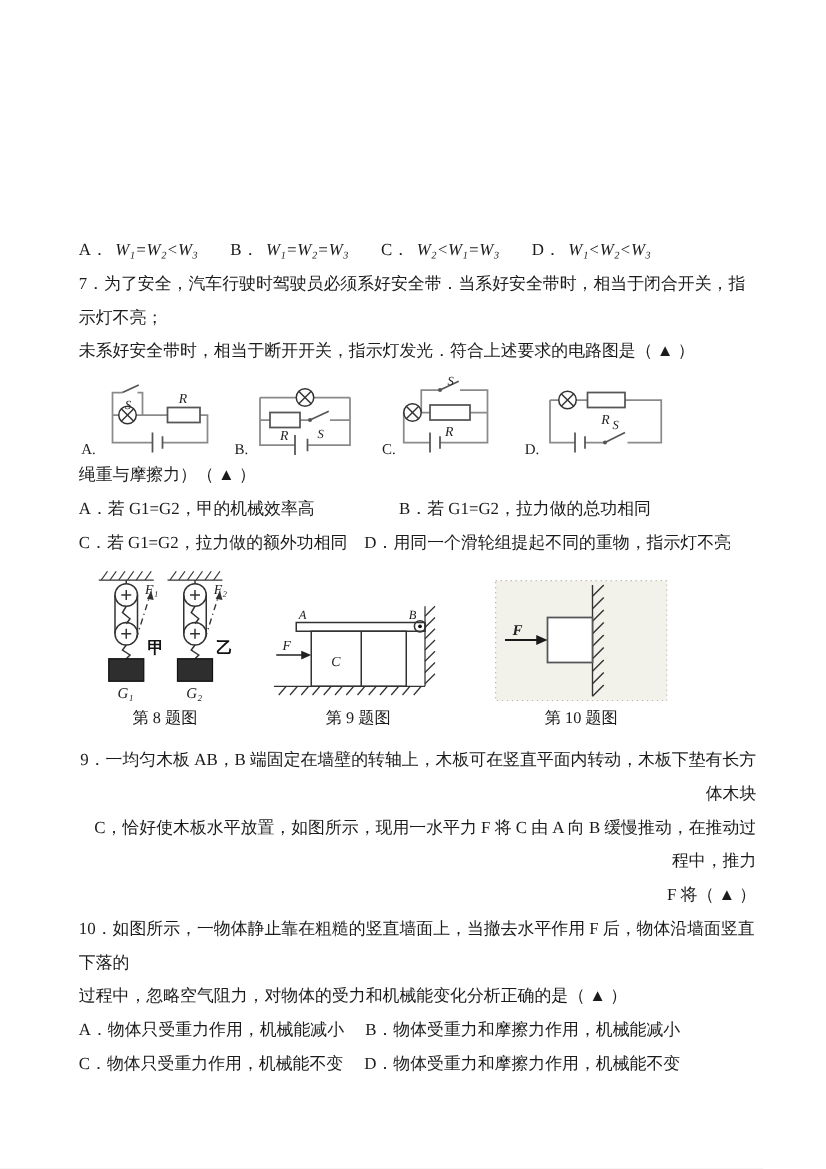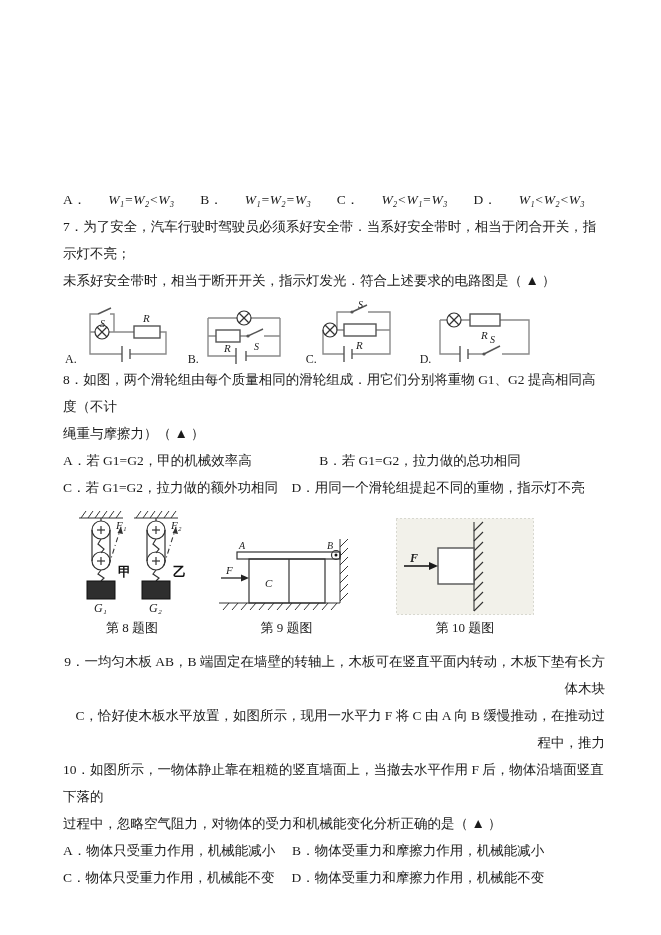--- a/index.html
+++ b/index.html
@@ -5,21 +5,21 @@
   html,body{margin:0;padding:0;background:#e9e9e9;}
   .page{
     position:relative;width:661px;height:935px;background:#ffffff;
     font-family:"Liberation Serif","DejaVu Serif",serif;color:#1b1b1b;
     overflow:hidden;margin:0 auto;
   }
   .content{padding:186px 56px 0 63px;}
   .tline{font-size:13.5px;line-height:27px;white-space:pre-wrap;}
   .opts-row{display:flex;align-items:baseline;font-size:13.5px;line-height:27px;}
   .opts-row .olabel{font-style:normal;}
-  .opts-row .oformula{font-style:italic;margin-left:22px;}
+  .opts-row .oformula{font-style:italic;margin-left:6px;}
   .opts-row .gap{width:26px;}
   .circuits{display:flex;align-items:flex-end;height:70px;margin-top:2px;}
   .circ{display:flex;align-items:flex-end;}
   .clabel{font-size:12px;line-height:14px;margin-right:1px;}
   svg{display:block;}
   .figs{display:flex;align-items:flex-end;margin-top:8px;}
   .figcol{display:flex;flex-direction:column;align-items:center;}
   .figcap{font-size:13px;line-height:20px;margin-top:3px;}
   .q9block{margin-top:10px;text-align:right;}
   .wire{stroke:#8a8a8a;stroke-width:1.4;fill:none;}
@@ -117,21 +117,20 @@
           <line class="comp" x1="28" y1="40" x2="28" y2="56"></line>
           <line class="comp" x1="36" y1="43" x2="36" y2="53" stroke-width="3"></line>
           <circle fill="#555" cx="52" cy="48" r="1.6"></circle>
           <line class="comp" x1="52" y1="48" x2="68" y2="40"></line>
           <text class="svglabel" x="49" y="33" font-size="11">R</text>
           <text class="svglabel" x="58" y="37" font-size="10">S</text>
         </svg>
       </div>
     </div>
 
-    <div class="tline">8．如图，两个滑轮组由每个质量相同的滑轮组成．用它们分别将重物 G1、G2 提高相同高度（不计</div>
     <div class="tline">绳重与摩擦力）（ ▲ ）</div>
     <div class="tline">A．若 G1=G2，甲的机械效率高　　　　　B．若 G1=G2，拉力做的总功相同</div>
     <div class="tline">C．若 G1=G2，拉力做的额外功相同　D．用同一个滑轮组提起不同的重物，指示灯不亮</div>
 
     <div class="figs">
 
       <div class="figcol" style="margin-left:10px;align-items:center;">
         <svg width="118" height="106" viewBox="0 0 118 106">
           <g stroke="#333" stroke-width="1">
             <line x1="6" y1="9" x2="50" y2="9"></line>
@@ -254,20 +253,21 @@
           <polygon fill="#1a1a1a" points="42,48 33,44 33,52"></polygon>
           <text class="svglabel" x="14" y="44" font-size="12" font-weight="bold">F</text>
         </svg>
         <div class="figcap">第 10 题图</div>
       </div>
     </div>
 
     <div class="q9block">
       <div class="tline">9．一均匀木板 AB，B 端固定在墙壁的转轴上，木板可在竖直平面内转动，木板下垫有长方体木块</div>
       <div class="tline">C，恰好使木板水平放置，如图所示，现用一水平力 F 将 C 由 A 向 B 缓慢推动，在推动过程中，推力</div>
+      <div class="tline">F 将（ ▲ ）</div>
     </div>
 
     <div class="tline">10．如图所示，一物体静止靠在粗糙的竖直墙面上，当撤去水平作用 F 后，物体沿墙面竖直下落的</div>
     <div class="tline">过程中，忽略空气阻力，对物体的受力和机械能变化分析正确的是（ ▲ ）</div>
     <div class="tline">A．物体只受重力作用，机械能减小　 B．物体受重力和摩擦力作用，机械能减小</div>
     <div class="tline">C．物体只受重力作用，机械能不变　 D．物体受重力和摩擦力作用，机械能不变</div>
 
   </div>
 </div>
 

